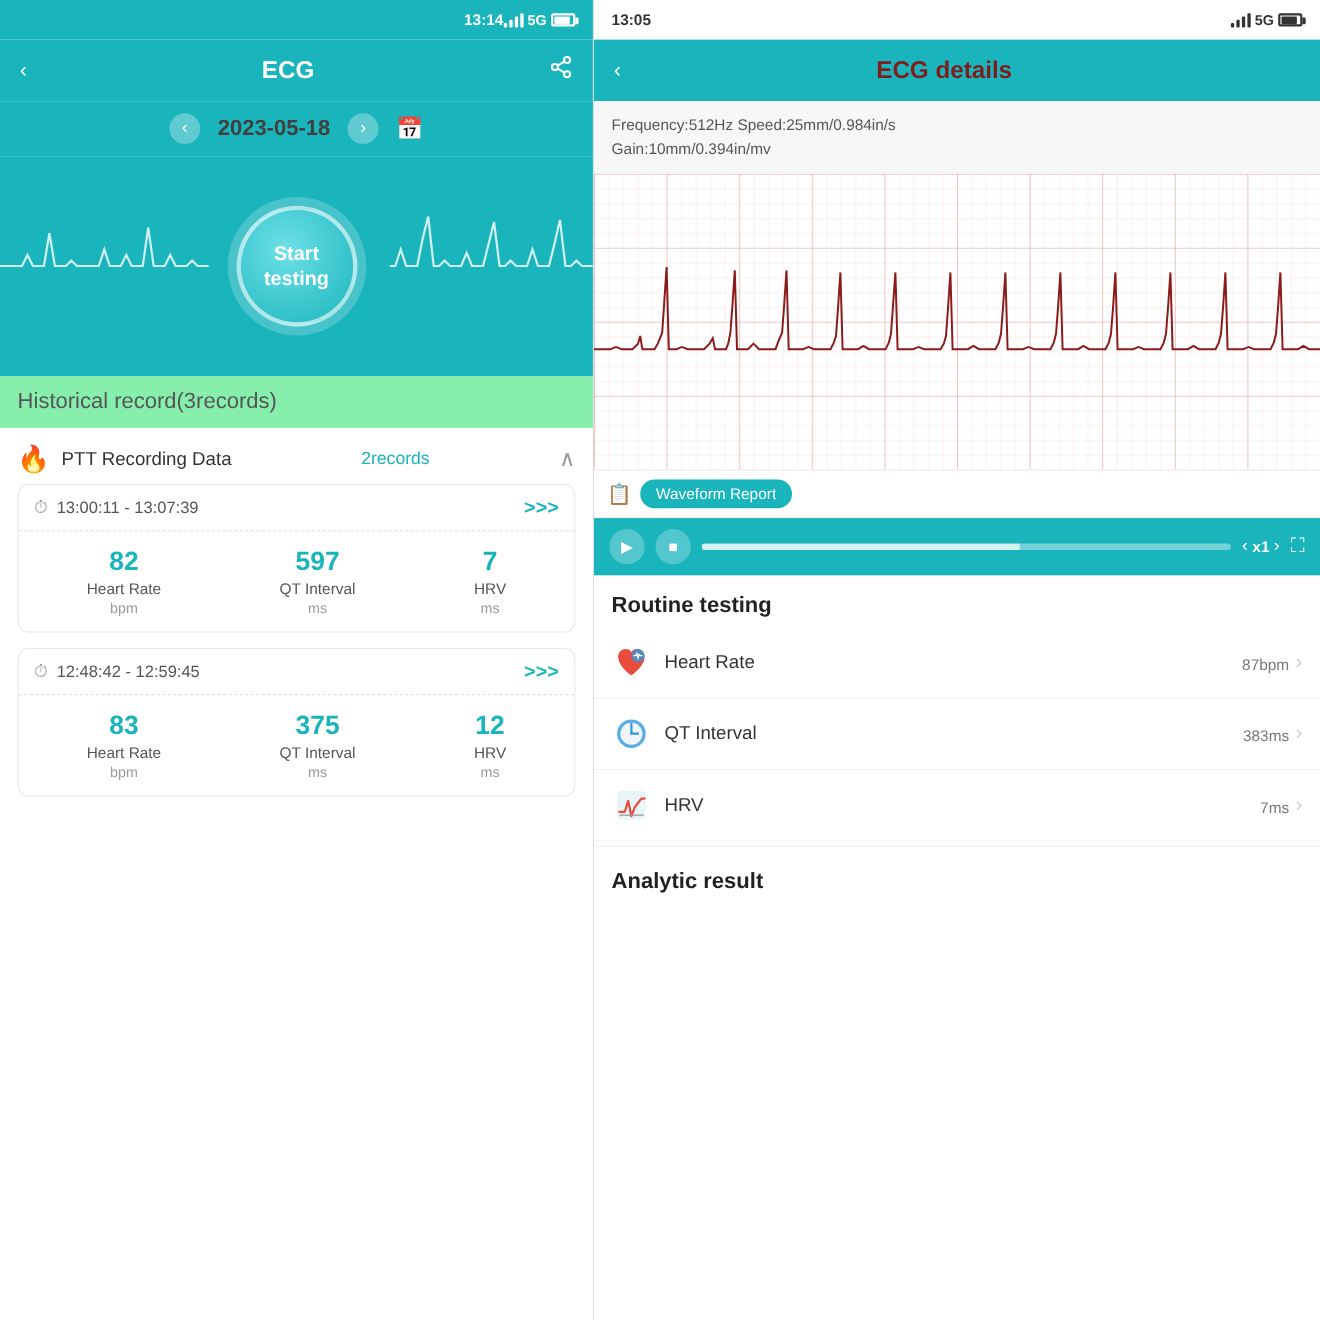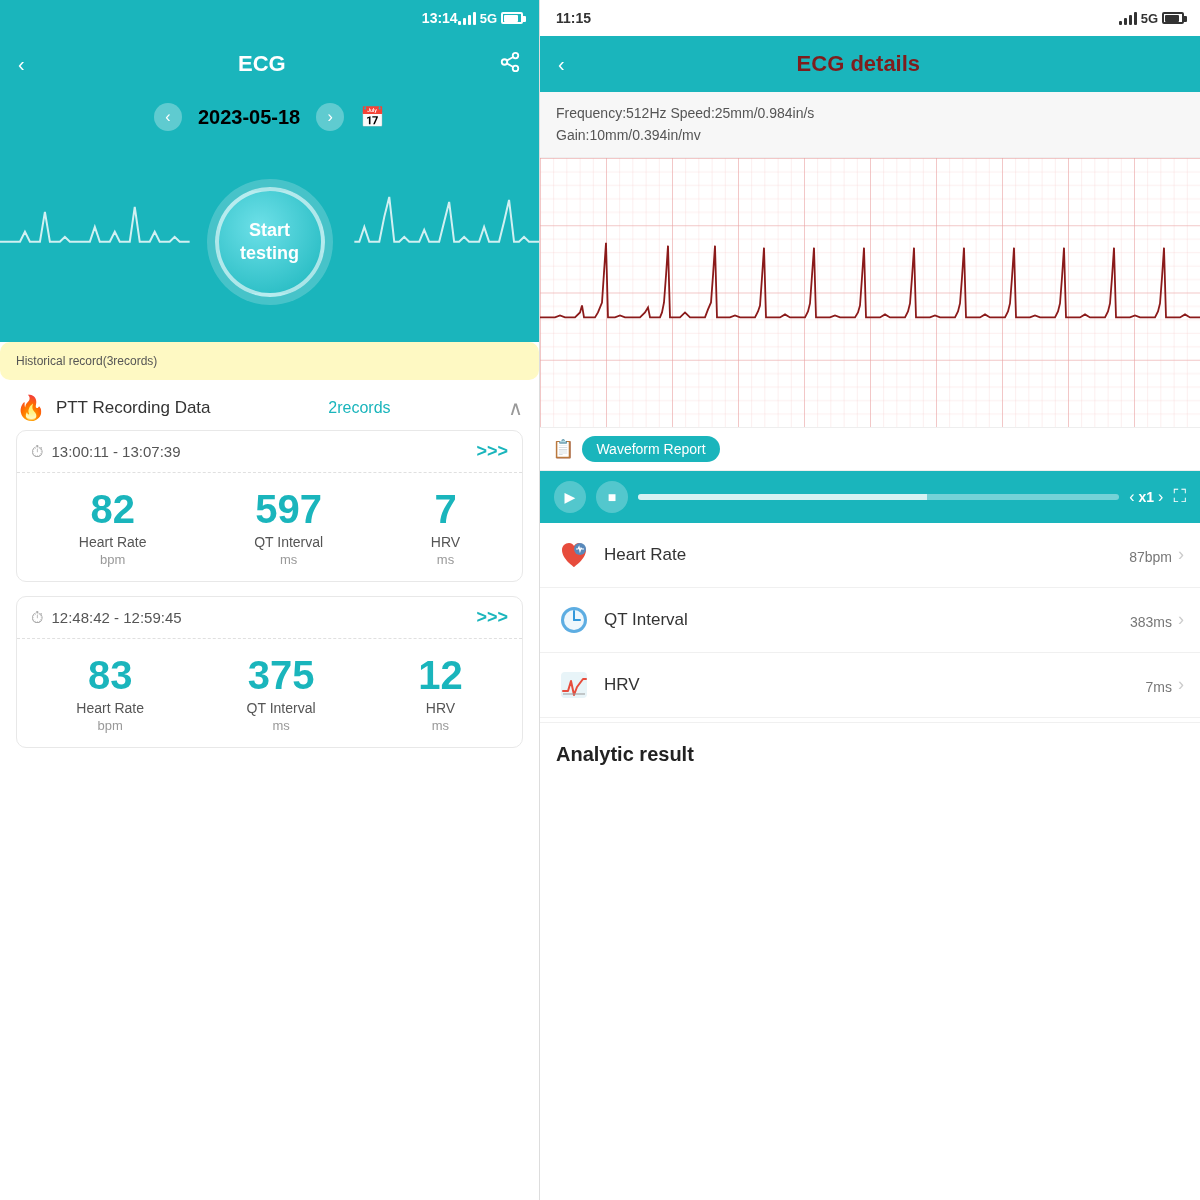--- a/index.html
+++ b/index.html
@@ -120,21 +120,21 @@
       width: 28px;
       height: 28px;
       border-radius: 50%;
       font-size: 16px;
       cursor: pointer;
       display: flex;
       align-items: center;
       justify-content: center;
     }
     .date-text {
-      color: #000000;
+      color: #404040;
       font-size: 20px;
       font-weight: 600;
     }
     .calendar-icon {
       color: #fff;
       font-size: 20px;
     }
 
     
     .ecg-hero {
@@ -163,25 +163,24 @@
       display: flex;
       align-items: center;
       justify-content: center;
       text-align: center;
       z-index: 2;
       box-shadow: 0 0 0 8px rgba(255,255,255,0.2);
     }
 
     
     .historical-header {
-      background: #fef9c3;
+      background: #86efac;
       padding: 12px 16px;
-      font-size: 12px;
+      font-size: 20px;
       color: #555;
-      border-radius: 10px;
     }
 
     
     .ptt-section {
       padding: 0 16px;
     }
     .ptt-header {
       display: flex;
       align-items: center;
       justify-content: space-between;
@@ -235,21 +234,21 @@
 
     .record-stats {
       display: flex;
       justify-content: space-around;
       padding: 14px 8px;
     }
     .stat-item {
       text-align: center;
     }
     .stat-value {
-      font-size: 40px;
+      font-size: 24px;
       font-weight: 600;
       color: #1ab5bc;
     }
     .stat-label {
       font-size: 14px;
       color: #555;
       margin: 2px 0;
     }
     .stat-unit {
       font-size: 13px;
@@ -576,21 +575,21 @@
           <div class="stat-unit">ms</div>
         </div>
       </div>
     </div>
   </div>
 </div>
 
 <div class="phone-right">
 
   <div class="status-bar-right-phone">
-    <span>11:15</span>
+    <span>13:05</span>
     <div class="status-icons-right">
       <div class="signal-bars" style="height:14px">
         <span style="background:#333; height:4px; width:3px; border-radius:1px; display:inline-block;"></span>
         <span style="background:#333; height:7px; width:3px; border-radius:1px; display:inline-block;"></span>
         <span style="background:#333; height:10px; width:3px; border-radius:1px; display:inline-block;"></span>
         <span style="background:#333; height:13px; width:3px; border-radius:1px; display:inline-block;"></span>
       </div>
       <span style="font-size:13px; font-weight:600; color:#333;">5G</span>
       <div style="width:22px;height:12px;border:2px solid #333;border-radius:2px;position:relative;display:inline-block;">
         <div style="position:absolute;right:-5px;top:2px;width:3px;height:6px;background:#333;border-radius:0 1px 1px 0;"></div>
@@ -640,20 +639,21 @@
       <div class="progress-fill"></div>
     </div>
     <div class="speed-control">
       <button class="speed-btn">‹</button>
       <span class="speed-label">x1</span>
       <button class="speed-btn">›</button>
     </div>
     <button class="fullscreen-btn">⛶</button>
   </div>
 
+  <div class="section-title">Routine testing</div>
 
   <div class="metric-row">
     <div class="metric-icon">
       <svg width="32" height="32" viewBox="0 0 32 32">
         <path d="M16 28 C16 28 4 20 4 11 C4 7 7 4 11 4 C13.5 4 15.5 5.5 16 7 C16.5 5.5 18.5 4 21 4 C25 4 28 7 28 11 C28 20 16 28 16 28Z" fill="#e74c3c"></path>
         <circle cx="22" cy="10" r="6" fill="#3498db" opacity="0.8"></circle>
         <polyline points="18,10 20,10 21,8 22,12 23,9 24,10 26,10" fill="none" stroke="#fff" stroke-width="1.2"></polyline>
       </svg>
     </div>
     <span class="metric-name">Heart Rate</span>

